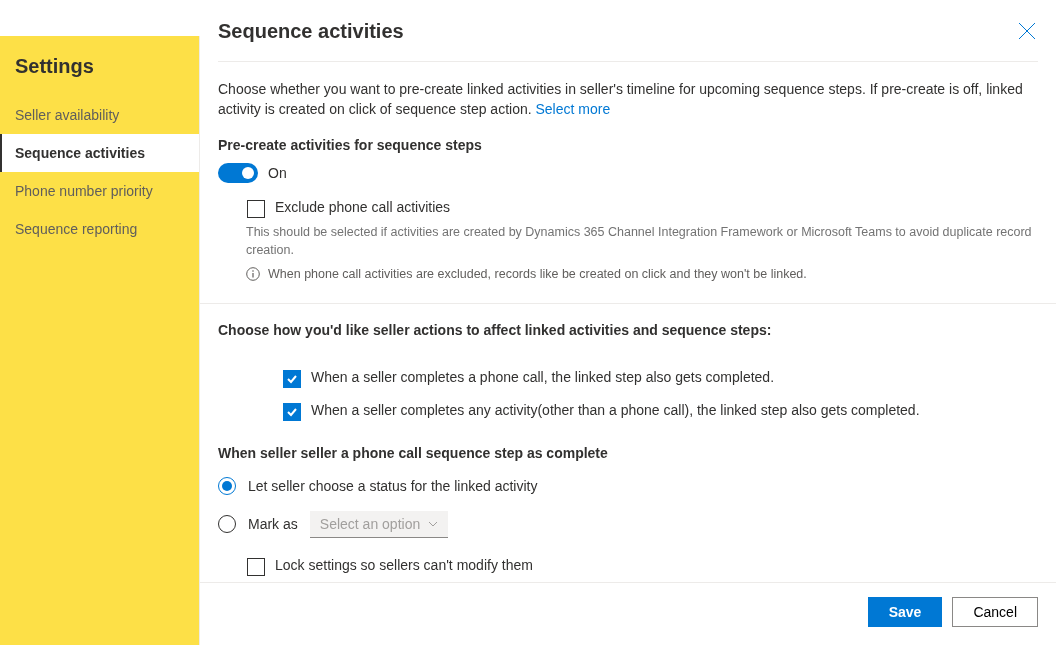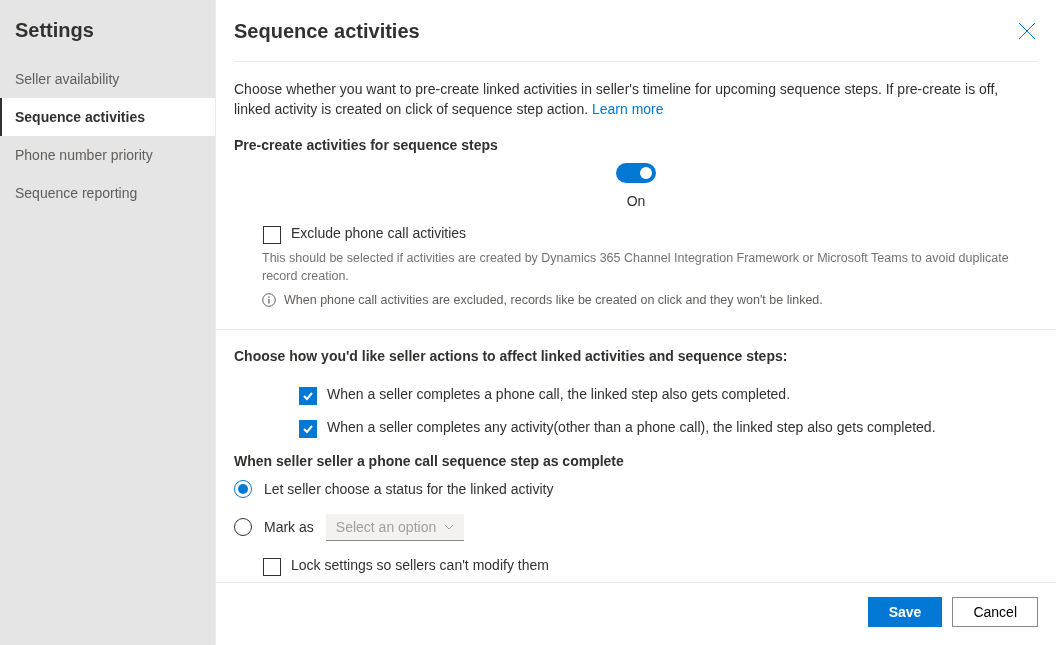--- a/index.html
+++ b/index.html
@@ -7,24 +7,25 @@
       font-family: "Segoe UI", -apple-system, sans-serif;
       font-size: 14px;
       color: #323130;
       background: #fff;
       width: 1056px;
       height: 645px;
       display: flex;
       overflow: hidden;
     }
     .sidebar {
-      width: 216px;
-      background: #e5e5e5;
+      width: 200px;
+      background: #fde047;
       border-right: 1px solid #edebe9;
       padding-top: 14px;
+      margin-top: 36px;
     }
     .sidebar h1 {
       font-size: 20px;
       font-weight: 600;
       padding: 5px 15px 18px 15px;
     }
     .nav-item {
       padding: 11px 15px;
       font-size: 14px;
       color: #605e5c;
@@ -64,21 +65,21 @@
     .desc {
       color: #323130;
       line-height: 1.4;
       margin-bottom: 18px;
     }
     .desc a { color: #0078d4; text-decoration: none; cursor: pointer; }
     .section-label {
       font-weight: 600;
       margin-bottom: 10px;
     }
-    .toggle-row { display: flex; align-items: center; gap: 10px; margin-bottom: 16px; flex-direction: column; }
+    .toggle-row { display: flex; align-items: center; gap: 10px; margin-bottom: 16px; }
     .toggle {
       width: 40px; height: 20px; border-radius: 10px;
       background: #0078d4; position: relative; cursor: pointer;
     }
     .toggle::after {
       content: ""; position: absolute; width: 12px; height: 12px;
       background: #fff; border-radius: 50%; top: 4px; right: 4px;
     }
     .checkbox-row {
       display: flex; align-items: flex-start; gap: 10px; margin-bottom: 6px; padding-left: 29px;
@@ -144,21 +145,21 @@
   <div class="main-header">
     <h2>Sequence activities</h2>
     <span class="close-x">
       <svg width="18" height="18" viewBox="0 0 18 18">
           <path d="M1 1 L17 17 M17 1 L1 17" stroke="#0078d4" stroke-width="1"></path>
         </svg>
     </span>
   </div>
 
   <p class="desc">
-    <span>Choose whether you want to pre-create linked activities in seller's timeline for upcoming sequence steps. If pre-create is off, linked activity is created on click of sequence step action. </span><a>Learn more</a>
+    <span>Choose whether you want to pre-create linked activities in seller's timeline for upcoming sequence steps. If pre-create is off, linked activity is created on click of sequence step action. </span><a>Select more</a>
   </p>
 
   <div class="section-label">Pre-create activities for sequence steps</div>
   <div class="toggle-row">
     <div class="toggle"></div>
     <span>On</span>
   </div>
 
   <div class="checkbox-row">
     <div class="checkbox">

